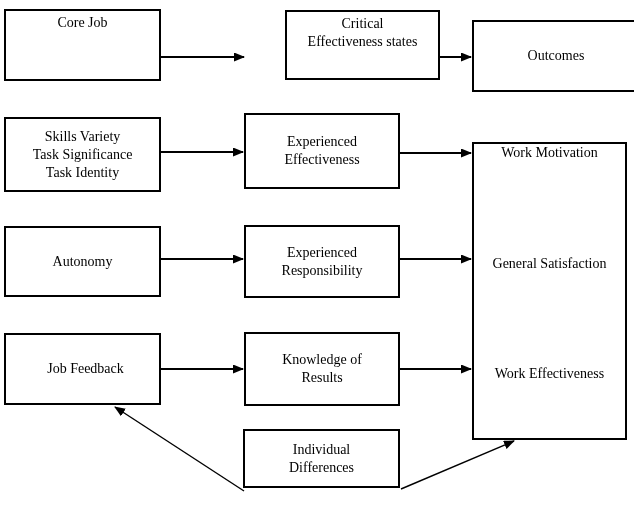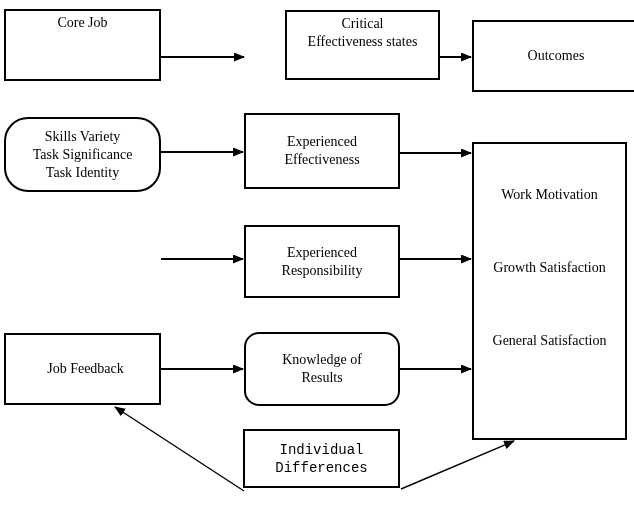--- a/index.html
+++ b/index.html
@@ -38,31 +38,30 @@
   }
   .box .line { display: block; }
   .box.top-align {
     justify-content: flex-start;
     padding-top: 3px;
   }
   
   #box-core           { left: 4px;   top: 9px;   width: 157px; height: 72px; }
   #box-critical       { left: 245px; top: 10px;  width: 155px; height: 70px; margin-left: 40px; }
   #box-outcomes       { left: 472px; top: 20px;  width: 168px; height: 72px; }
-  #box-skills         { left: 4px;   top: 117px; width: 157px; height: 75px; border-radius: 24px; }
+  #box-skills         { left: 4px;   top: 117px; width: 157px; height: 75px; }
   #box-exp-mean       { left: 244px; top: 113px; width: 156px; height: 76px; }
   #box-autonomy       { left: 4px;   top: 226px; width: 157px; height: 71px; }
   #box-exp-resp       { left: 244px; top: 225px; width: 156px; height: 73px; }
   #box-feedback       { left: 4px;   top: 333px; width: 157px; height: 72px; padding-left: 6px; }
-  #box-knowledge      { left: 244px; top: 332px; width: 156px; height: 74px; border-radius: 15px; }
-  #box-individual     { left: 243px; top: 429px; width: 157px; height: 59px; font-family: Liberation Mono, monospace; }
+  #box-knowledge      { left: 244px; top: 332px; width: 156px; height: 74px; }
+  #box-individual     { left: 243px; top: 429px; width: 157px; height: 59px; }
   #box-outcomes-detail {
     left: 472px; top: 142px; width: 155px; height: 298px;
-    justify-content: center;
-    padding-top: 8px;
+    justify-content: space-between;
   }
   #box-outcomes-detail .slot {
     height: 73px;
     display: block;
     width: 100%;
     text-align: center;
   }
 </style>
 </head>
 <body>
@@ -104,20 +103,23 @@
     <span class="line">Skills Variety</span>
     <span class="line">Task Significance</span>
     <span class="line">Task Identity</span>
   </div>
 
   <div class="box" id="box-exp-mean">
     <span class="line">Experienced</span>
     <span class="line">Effectiveness</span>
   </div>
 
+  <div class="box" id="box-autonomy">
+    <span class="line">Autonomy</span>
+  </div>
 
   <div class="box" id="box-exp-resp">
     <span class="line">Experienced</span>
     <span class="line">Responsibility</span>
   </div>
 
   <div class="box" id="box-feedback">
     <span class="line">Job Feedback</span>
   </div>
 
@@ -126,17 +128,17 @@
     <span class="line">Results</span>
   </div>
 
   <div class="box" id="box-individual">
     <span class="line">Individual</span>
     <span class="line">Differences</span>
   </div>
 
   <div class="box" id="box-outcomes-detail">
     <span class="slot">Work Motivation</span>
-    <span class="slot">Growth Satisfaction</span>
     <span class="slot">General Satisfaction</span>
+    <span class="slot">Work Effectiveness</span>
   </div>
 
 </div>
 
 </body></html>

